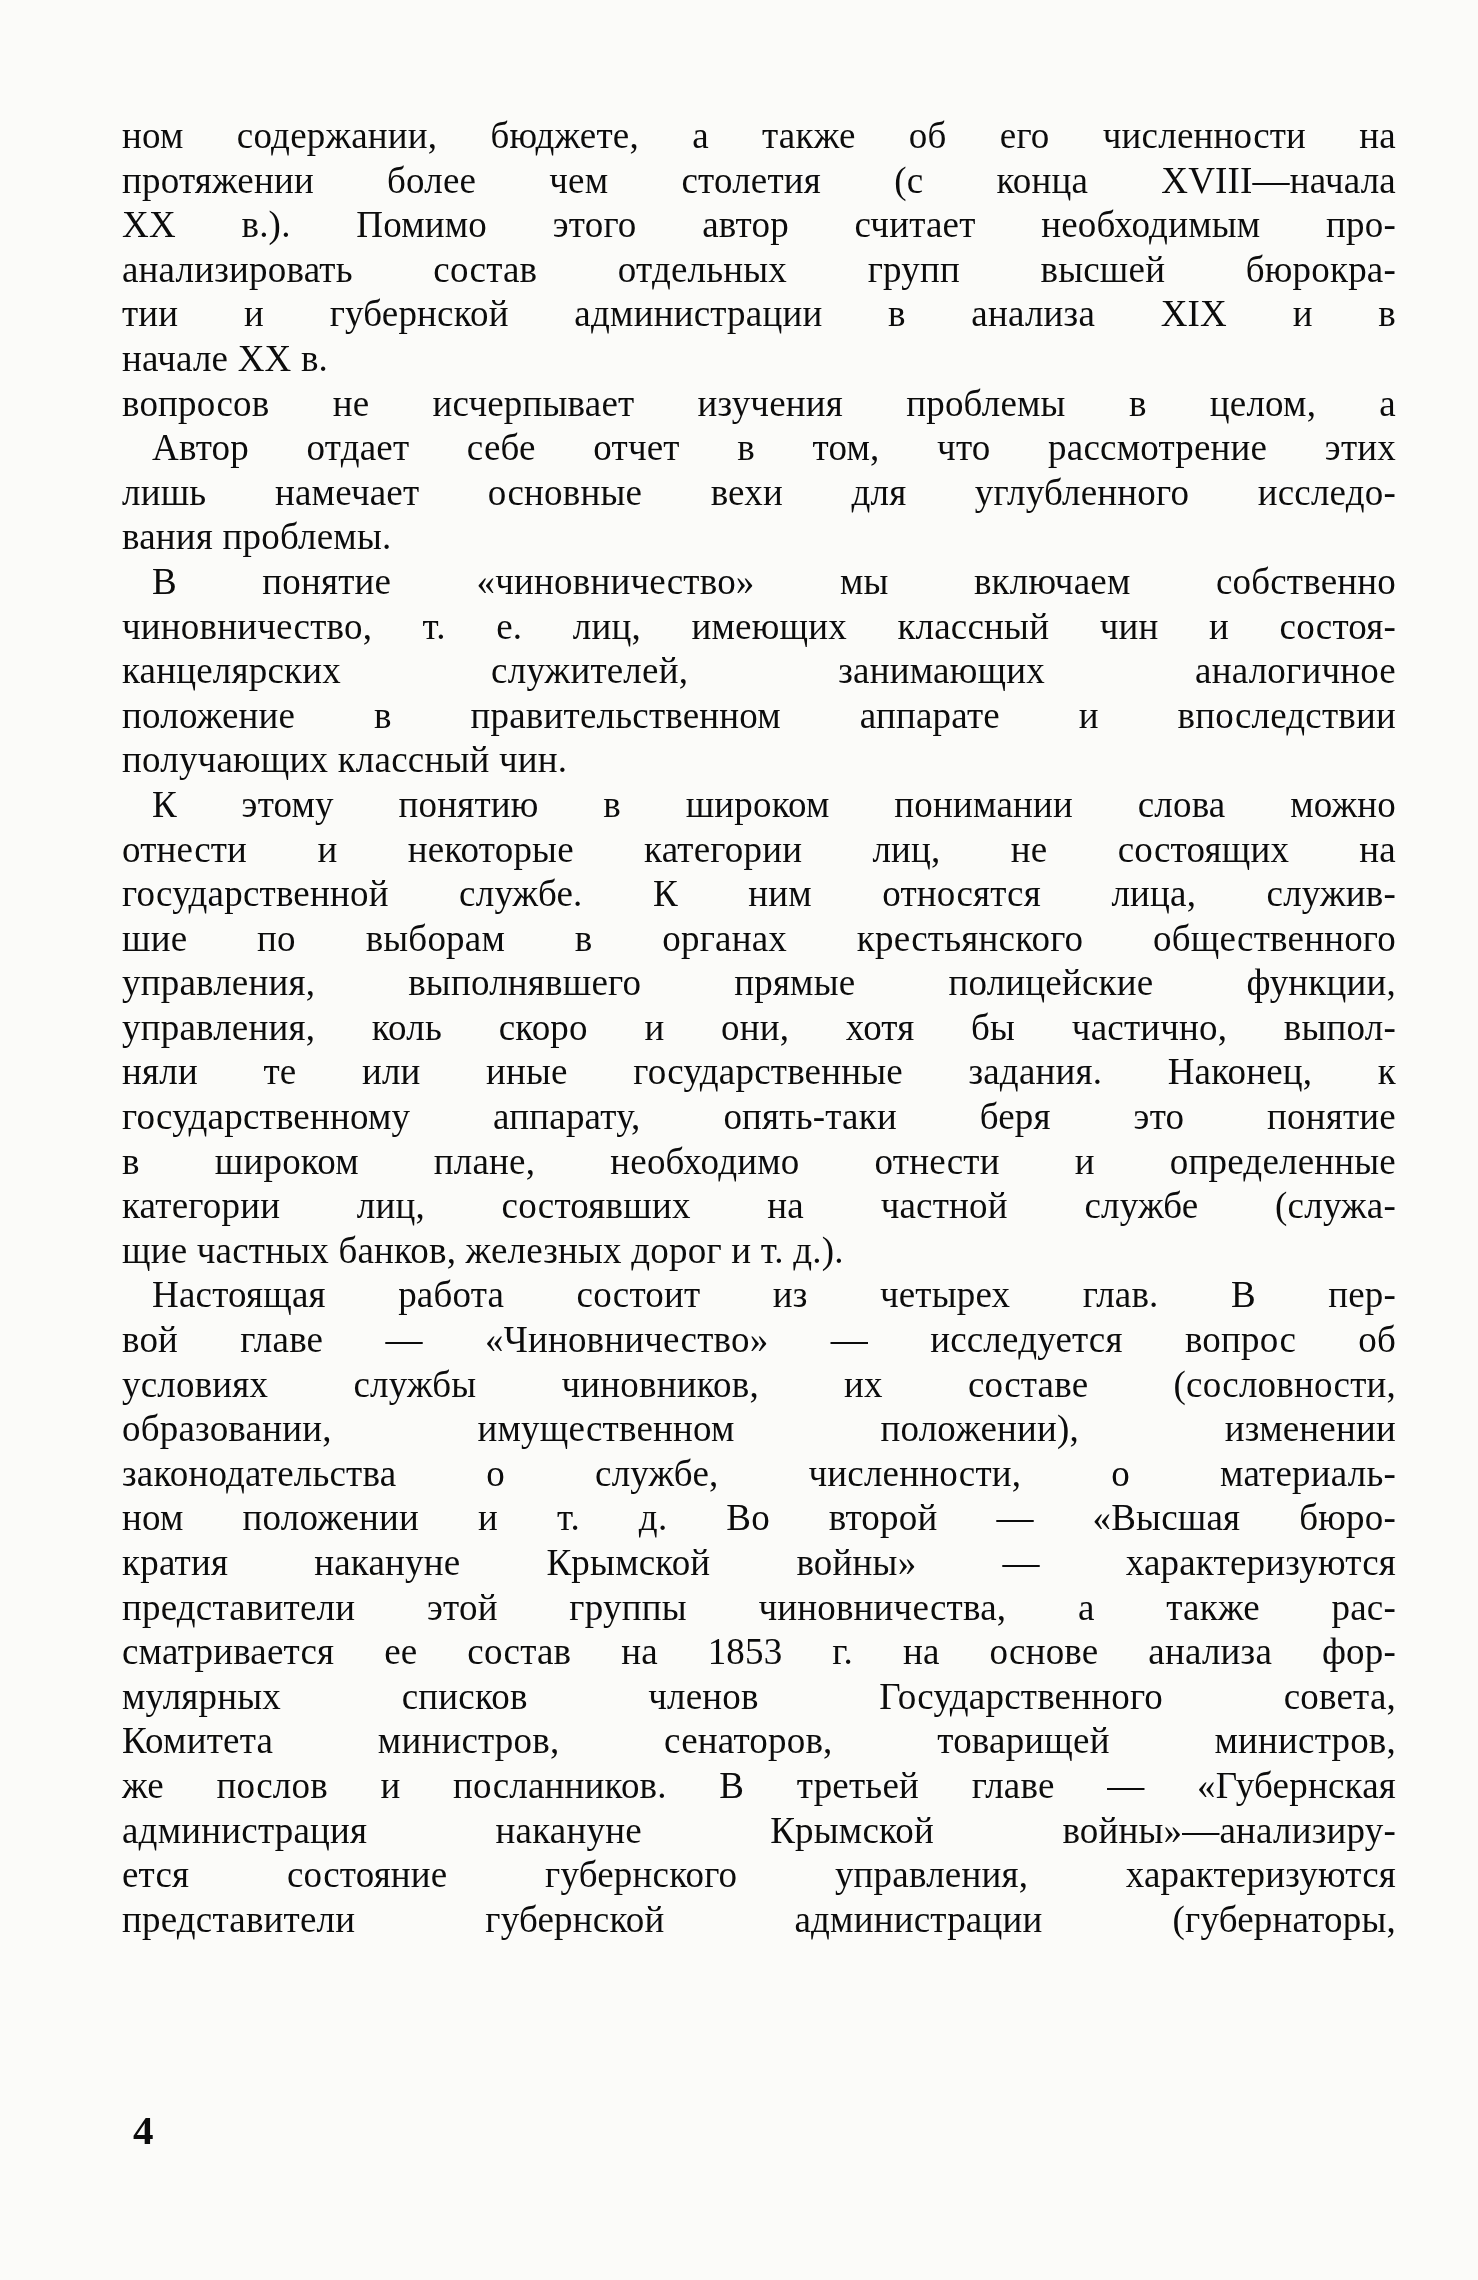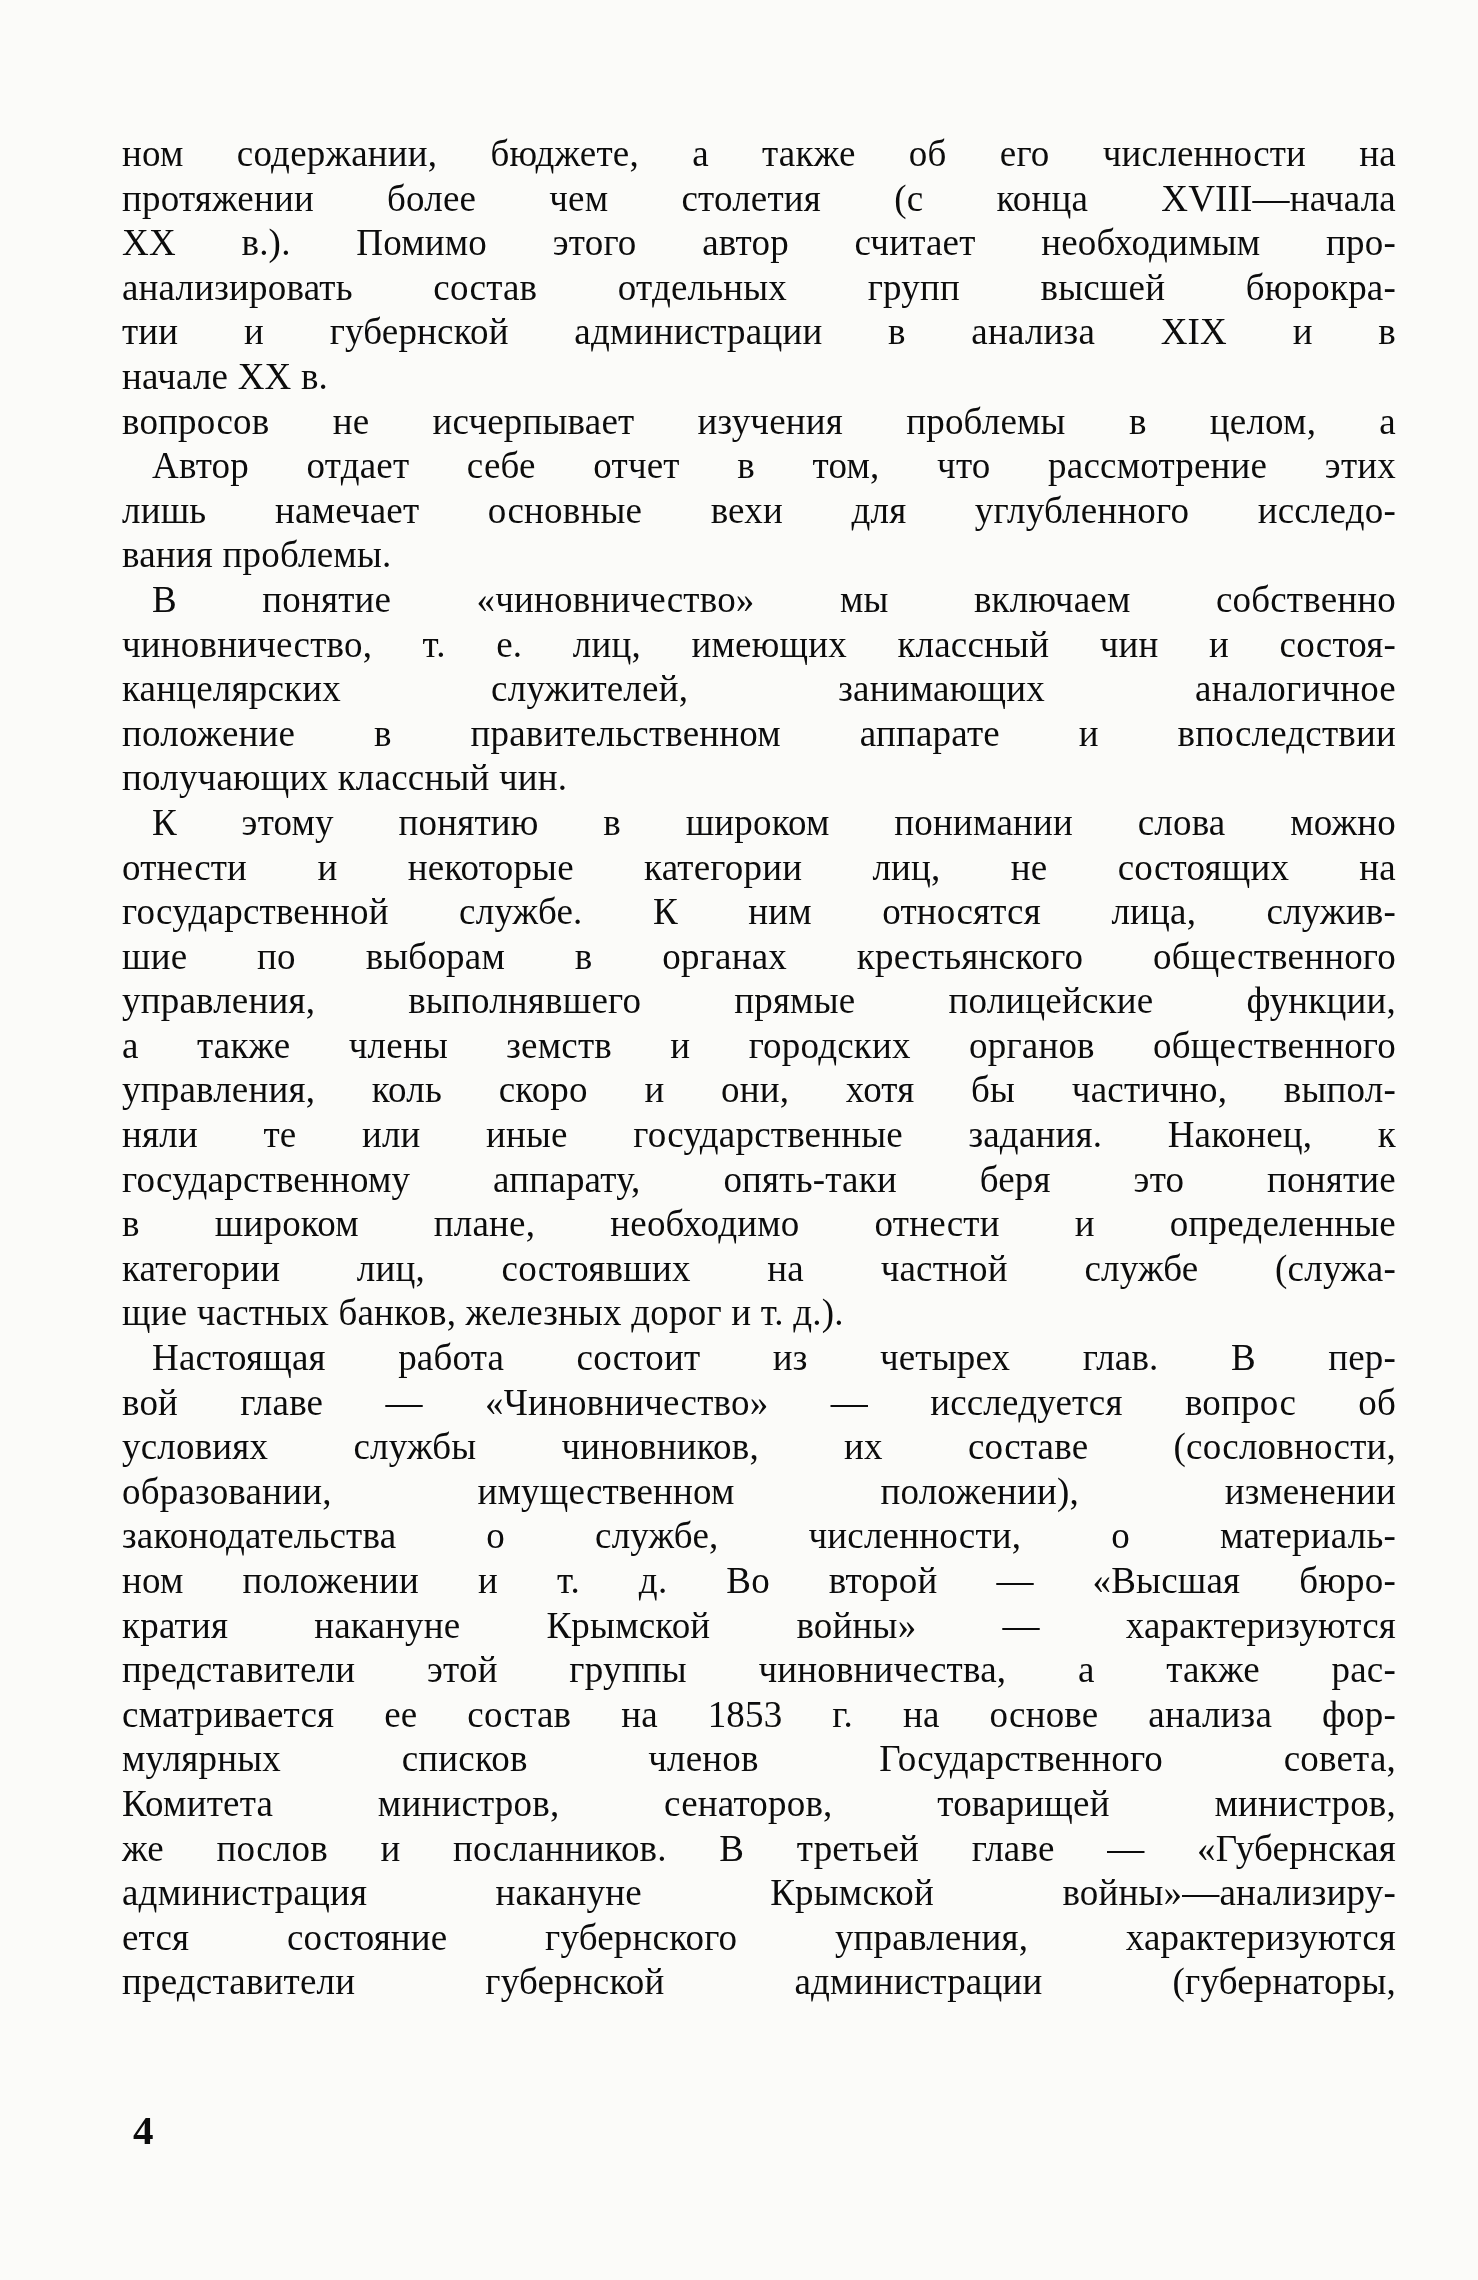--- a/index.html
+++ b/index.html
@@ -13,21 +13,21 @@
     position: relative;
     width: 1478px;
     height: 2280px;
     background: #fbfbf9;
     color: #0c0c0c;
     overflow: hidden;
   }
   .text-block {
     position: absolute;
     left: 122px;
-    top: 132px;
+    top: 114px;
     width: 1274px;
   }
   .line {
     height: 44.6px;
     line-height: 44.6px;
     font-size: 37px;
     color: #0c0c0c;
     text-align: justify;
     text-align-last: justify;
     overflow: visible;
@@ -67,21 +67,20 @@
       <div class="line indent">В понятие «чиновничество» мы включаем собственно</div>
       <div class="line">чиновничество, т. е. лиц, имеющих классный чин и состоя-</div>
       <div class="line">канцелярских служителей, занимающих аналогичное</div>
       <div class="line">положение в правительственном аппарате и впоследствии</div>
       <div class="line endpara">получающих классный чин.</div>
       <div class="line indent">К этому понятию в широком понимании слова можно</div>
       <div class="line">отнести и некоторые категории лиц, не состоящих на</div>
       <div class="line">государственной службе. К ним относятся лица, служив-</div>
       <div class="line">шие по выборам в органах крестьянского общественного</div>
       <div class="line">управления, выполнявшего прямые полицейские функции,</div>
-      <div class="line">а также члены земств и городских органов общественного</div>
       <div class="line">управления, коль скоро и они, хотя бы частично, выпол-</div>
       <div class="line">няли те или иные государственные задания. Наконец, к</div>
       <div class="line">государственному аппарату, опять-таки беря это понятие</div>
       <div class="line">в широком плане, необходимо отнести и определенные</div>
       <div class="line">категории лиц, состоявших на частной службе (служа-</div>
       <div class="line endpara">щие частных банков, железных дорог и т. д.).</div>
       <div class="line indent">Настоящая работа состоит из четырех глав. В пер-</div>
       <div class="line">вой главе — «Чиновничество» — исследуется вопрос об</div>
       <div class="line">условиях службы чиновников, их составе (сословности,</div>
       <div class="line">образовании, имущественном положении), изменении</div>

